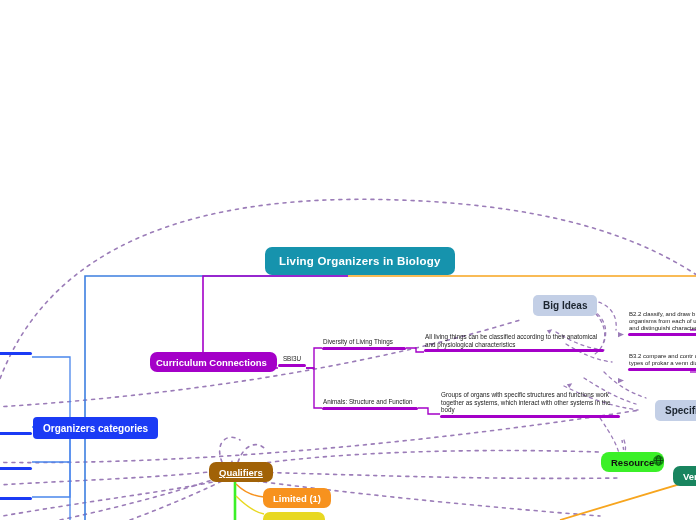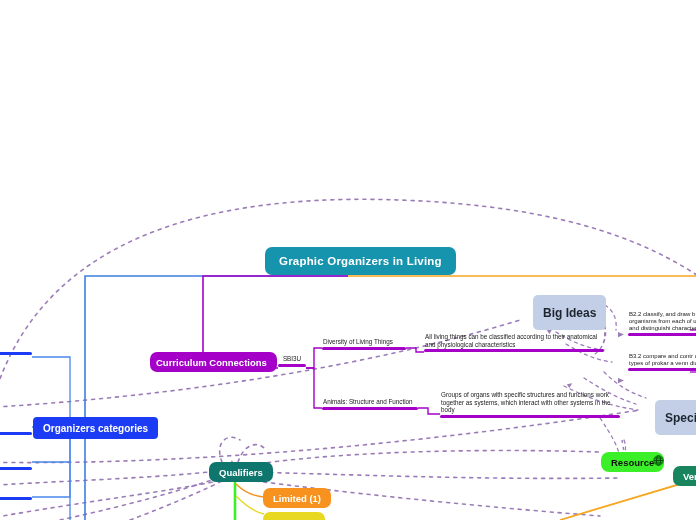--- a/index.html
+++ b/index.html
@@ -44,30 +44,30 @@
   .pill {
     border-radius: 7px;
     color: #ffffff;
     font-size: 9.5px;
     font-weight: bold;
     padding: 0 10px;
     height: 20px;
   }
   .pill.purple   { background: #a400c8; padding-left: 6px; }
   .pill.blue     { background: #1b3bf5; border-radius: 4px; font-size: 10px; height: 22px; }
-  .pill.slate    { background: #0f766e; }
+  .pill.slate    { background: #a16207; text-decoration: underline; }
   .pill.orange   { background: #f7921e; }
   .pill.yellow   { background: #e8d822; color: #ffffff; }
   .pill.green    { background: #3bf028; color: #111111; }
   .pill.darkteal { background: #19855f; }
   .pill.lightblue{
     background: #c3cfe6;
     color: #1c2530;
-    font-size: 12px;
-    height: 35px;
+    font-size: 10px;
+    height: 21px;
     border-radius: 5px;
   }
   
   .ul-node {
     position: absolute;
     box-sizing: border-box;
   }
   .ul-node .ul-text {
     font-size: 6.3px;
     color: #1a1a1a;
@@ -183,21 +183,21 @@
 
     <path d="M 560 520 L 700 478" fill="none" stroke="#f7a51e" stroke-width="1.8"></path>
 
     <g fill="none" stroke="#a400c8" stroke-width="1.3">
       <path d="M 690 330 L 696 330"></path>
       <path d="M 690 372 L 696 372"></path>
     </g>
   </svg>
 
   <div class="node root" style="left:265px; top:247px;">
-    <span>Graphic Organizers in Living</span>
+    <span>Living Organizers in Biology</span>
   </div>
 
   <div class="node pill purple" style="left:150px; top:352px;">
     <span>Curriculum Connections</span>
   </div>
 
   <div class="ul-node" style="left:278px; top:355px; width:28px;">
     <span class="ul-text" style="text-align:center;">SBI3U</span>
     <span class="ul-bar bar-purple"></span>
   </div>

